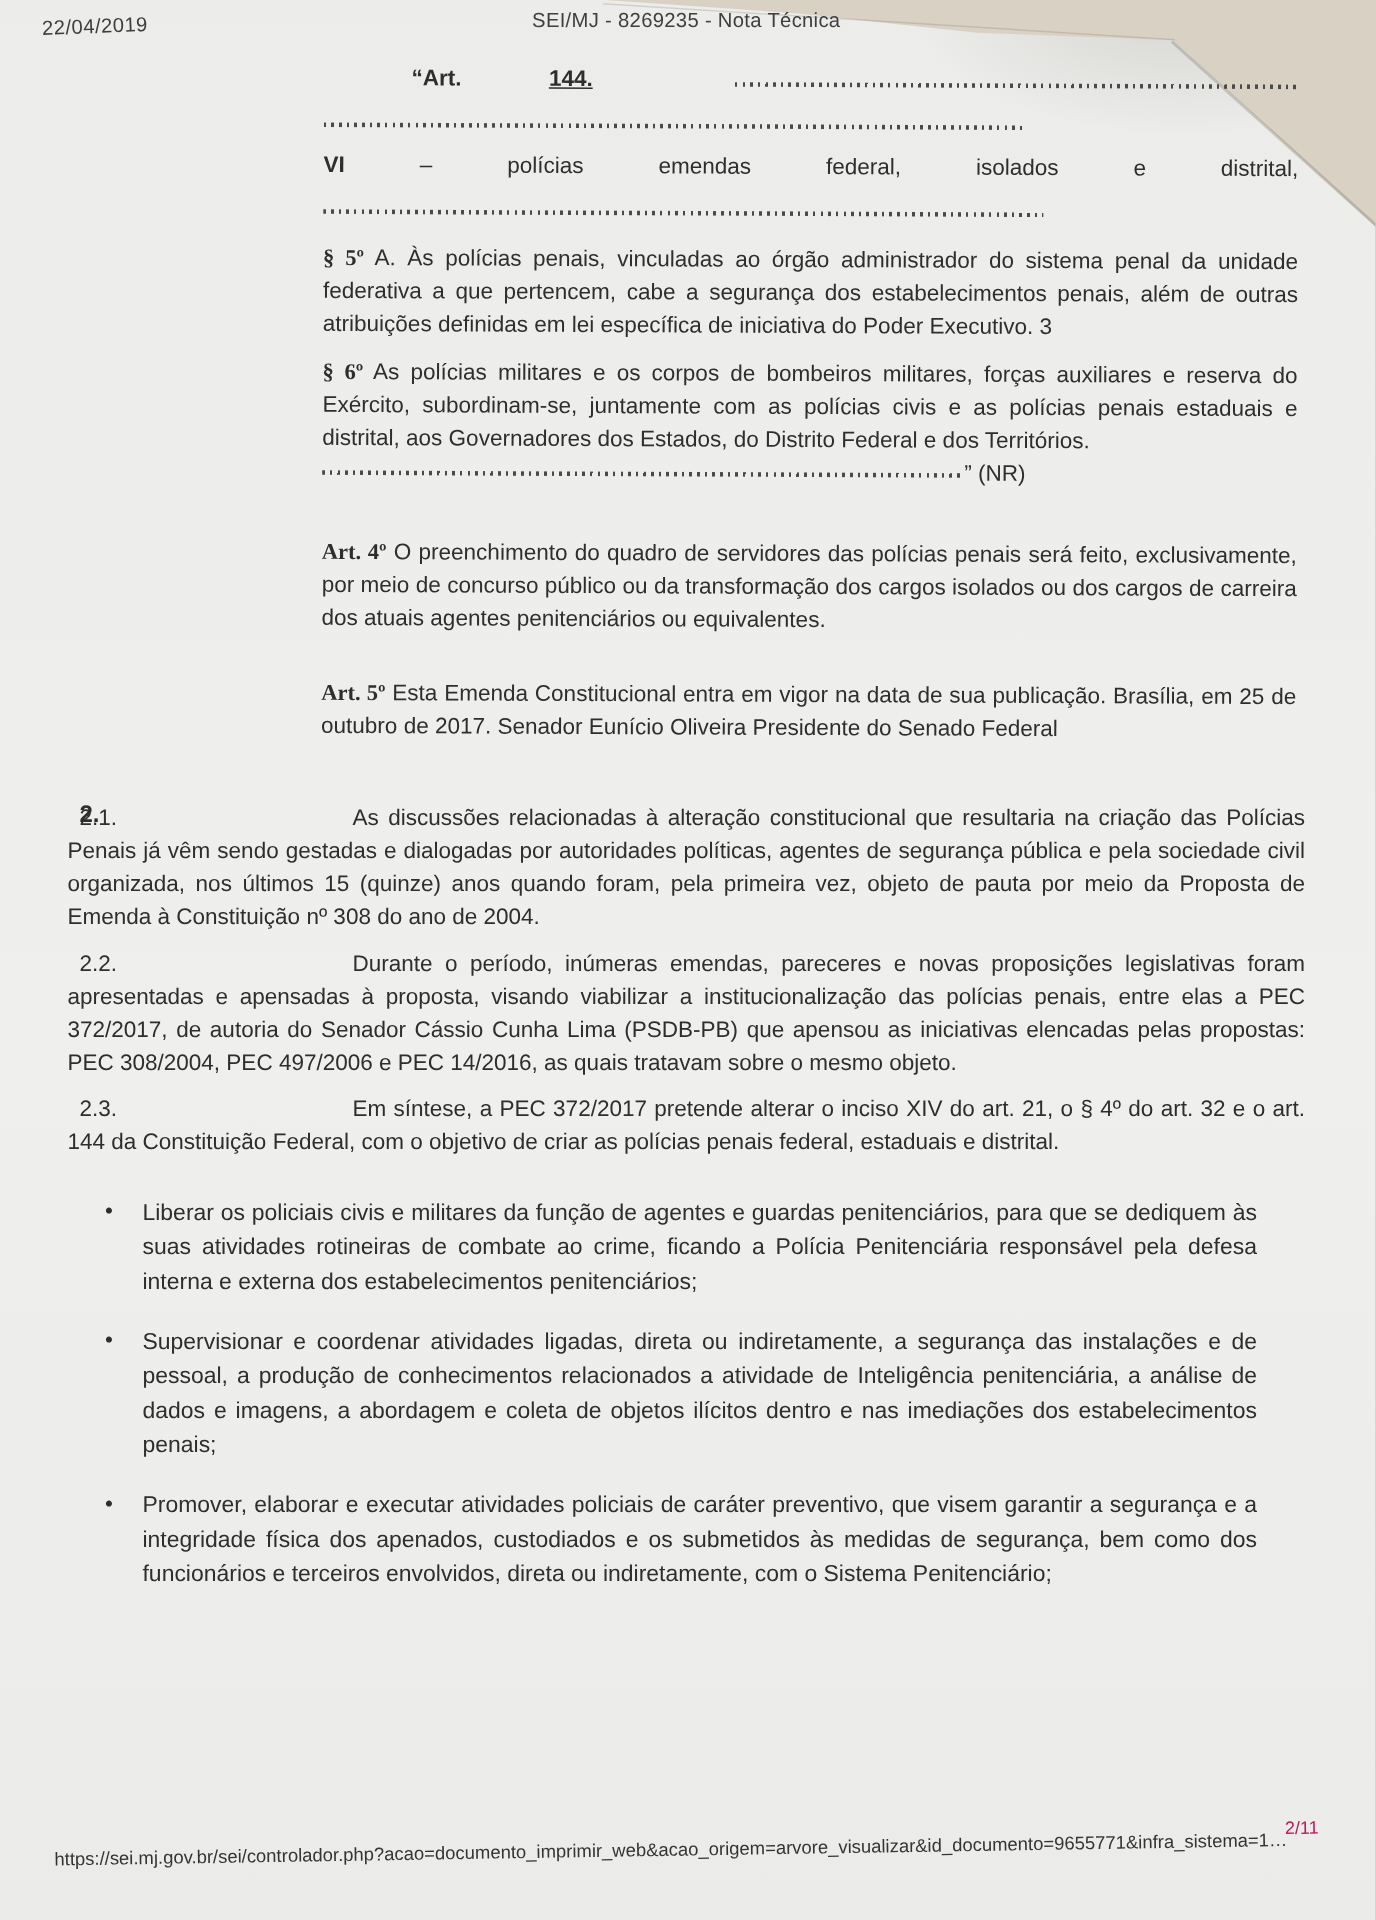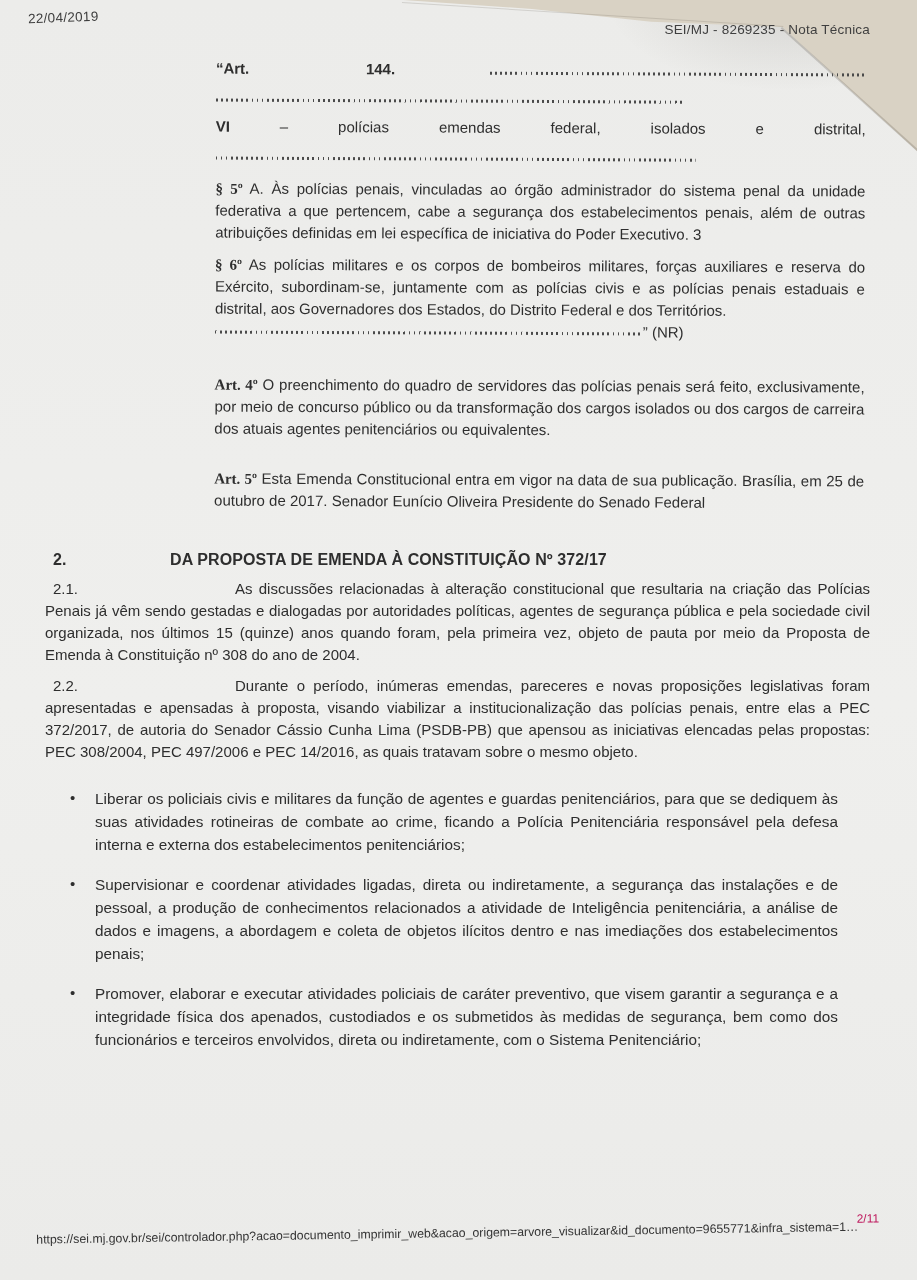--- a/index.html
+++ b/index.html
@@ -28,29 +28,29 @@
     border-top:1.5px solid rgba(90,85,72,0.18);
     transform:rotate(3.6deg);transform-origin:left top;
   }
   .content{position:absolute;left:45px;top:6px;width:825px;}
   .scan-date{
     position:absolute;left:-17px;top:4px;
     font-size:13.5px;color:#3d3d3d;letter-spacing:.3px;
     transform:rotate(-2.2deg);
   }
   .doc-title{
-    text-align:right;margin-top:16px;
+    text-align:center;margin-top:0;
     font-size:13.5px;color:#3f3f3f;letter-spacing:.2px;
   }
   
   .quote{margin-left:170px;width:650px;margin-top:22px;
     font-size:15px;line-height:22px;transform:rotate(0.25deg);}
   .q-row1{display:flex;align-items:baseline;font-weight:bold;}
-  .q-row1 .lead{width:150px;}
-  .q-row1 .num{width:120px;}
+  .q-row1 .lead{width:150px;text-align:center;}
+  .q-row1 .num{width:120px;text-decoration:underline;}
   .dots{display:inline-block;height:3px;
     background:repeating-linear-gradient(90deg,#4a4a4a 0 1.7px,rgba(0,0,0,0) 1.7px 5.1px);
     vertical-align:2px;}
   .q-row1 .dots{flex:1;margin-left:4px;}
   .dotline{margin-top:8px;}
   .dotline .dots{width:468px;}
   .vi-line{display:flex;justify-content:space-between;margin-top:6px;}
   .vi-line .b{font-weight:bold;}
   .dotline2 .dots{width:480px;}
   .qp{margin:10px 0 0 0;text-align:justify;}
@@ -112,27 +112,27 @@
     <p class="qp"><span class="lead">§ 6º</span> <span>As polícias militares e os corpos de bombeiros militares, forças auxiliares e reserva do Exército, subordinam-se, juntamente com as polícias civis e as polícias penais estaduais e distrital, aos Governadores dos Estados, do Distrito Federal e dos Territórios.</span></p>
     <div class="nr-line"><span class="dots"></span><span>” (NR)</span></div>
 
     <p class="qp art4"><span class="lead">Art. 4º</span> <span>O preenchimento do quadro de servidores das polícias penais será feito, exclusivamente, por meio de concurso público ou da transformação dos cargos isolados ou dos cargos de carreira dos atuais agentes penitenciários ou equivalentes.</span></p>
 
     <p class="qp art5"><span class="lead">Art. 5º</span> <span>Esta Emenda Constitucional entra em vigor na data de sua publicação. Brasília, em 25 de outubro de 2017. Senador Eunício Oliveira Presidente do Senado Federal</span></p>
   </div>
 
   <div class="sec-head">
     <span class="sec-num">2.</span>
-    <span class="sec-title">DA PROPOSTA DE EMENDA À CONSTITUIÇÃO Nº 372/17</span>
   </div>
 
   <p class="para"><span class="pnum">2.1.</span><span>As discussões relacionadas à alteração constitucional que resultaria na criação das Polícias Penais já vêm sendo gestadas e dialogadas por autoridades políticas, agentes de segurança pública e pela sociedade civil organizada, nos últimos 15 (quinze) anos quando foram, pela primeira vez, objeto de pauta por meio da Proposta de Emenda à Constituição nº 308 do ano de 2004.</span></p>
 
   <p class="para"><span class="pnum">2.2.</span><span>Durante o período, inúmeras emendas, pareceres e novas proposições legislativas foram apresentadas e apensadas à proposta, visando viabilizar a institucionalização das polícias penais, entre elas a PEC 372/2017, de autoria do Senador Cássio Cunha Lima (PSDB-PB) que apensou as iniciativas elencadas pelas propostas: PEC 308/2004, PEC 497/2006 e PEC 14/2016, as quais tratavam sobre o mesmo objeto.</span></p>
 
+  <p class="para"><span class="pnum">2.3.</span><span>Em síntese, a PEC 372/2017 pretende alterar o inciso XIV do art. 21, o § 4º do art. 32 e o art. 144 da Constituição Federal, com o objetivo de criar as polícias penais federal, estaduais e distrital.</span></p>
 
 
   <ul class="bullets">
     <li><span class="bullet-glyph">•</span><span>Liberar os policiais civis e militares da função de agentes e guardas penitenciários, para que se dediquem às suas atividades rotineiras de combate ao crime, ficando a Polícia Penitenciária responsável pela defesa interna e externa dos estabelecimentos penitenciários;</span></li>
     <li><span class="bullet-glyph">•</span><span>Supervisionar e coordenar atividades ligadas, direta ou indiretamente, a segurança das instalações e de pessoal, a produção de conhecimentos relacionados a atividade de Inteligência penitenciária, a análise de dados e imagens, a abordagem e coleta de objetos ilícitos dentro e nas imediações dos estabelecimentos penais;</span></li>
     <li><span class="bullet-glyph">•</span><span>Promover, elaborar e executar atividades policiais de caráter preventivo, que visem garantir a segurança e a integridade física dos apenados, custodiados e os submetidos às medidas de segurança, bem como dos funcionários e terceiros envolvidos, direta ou indiretamente, com o Sistema Penitenciário;</span></li>
   </ul>
 
 </div>
 

